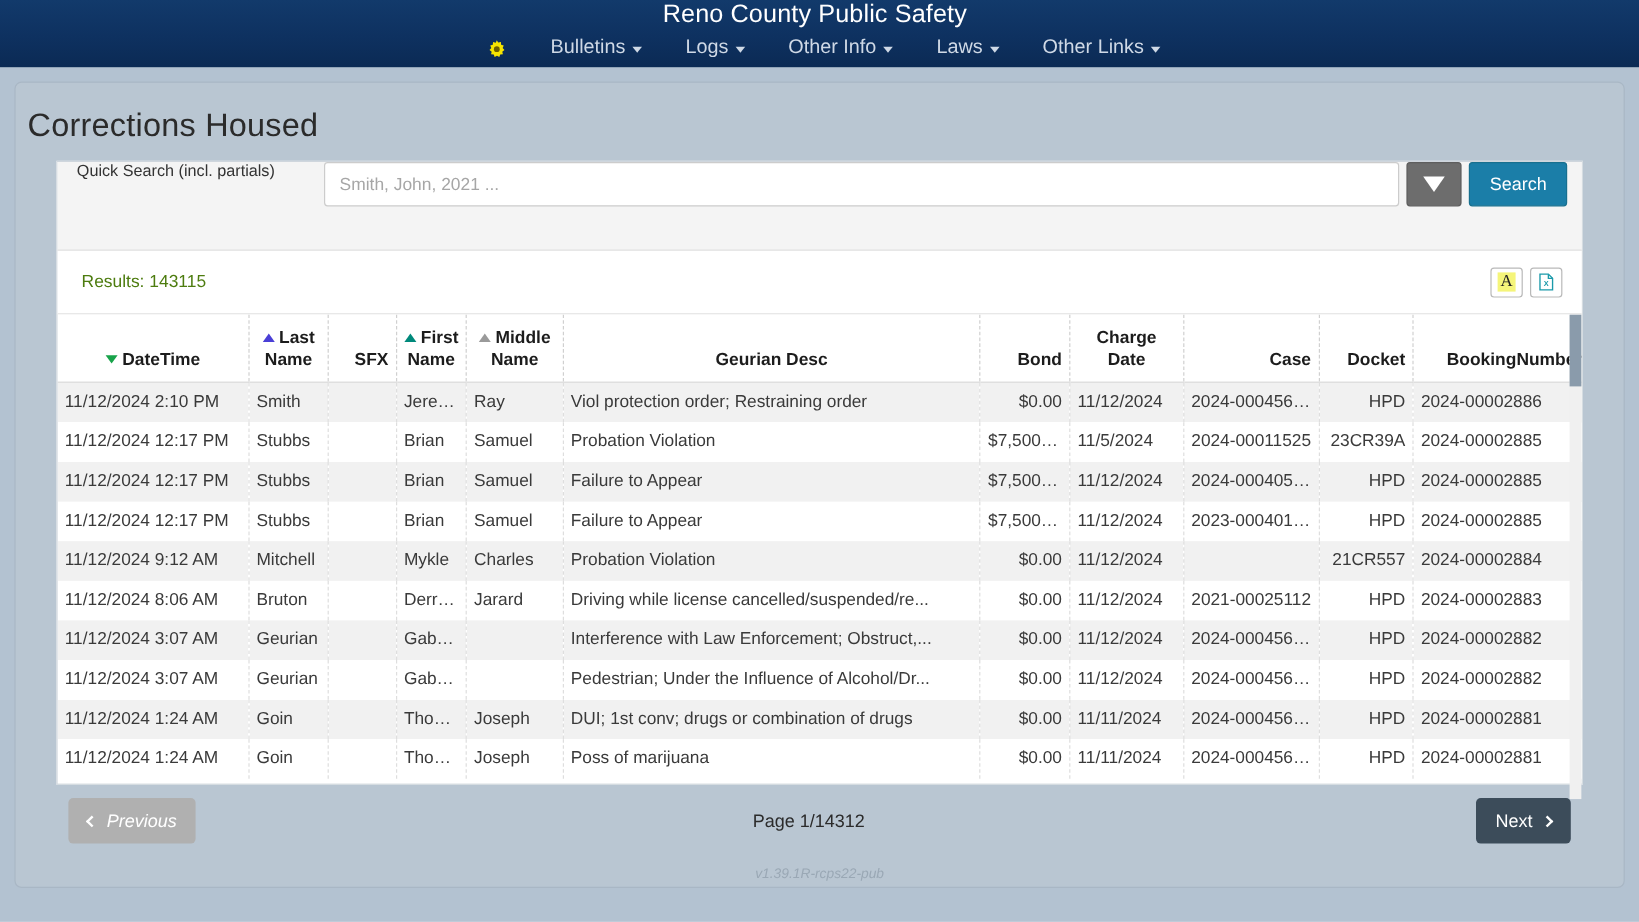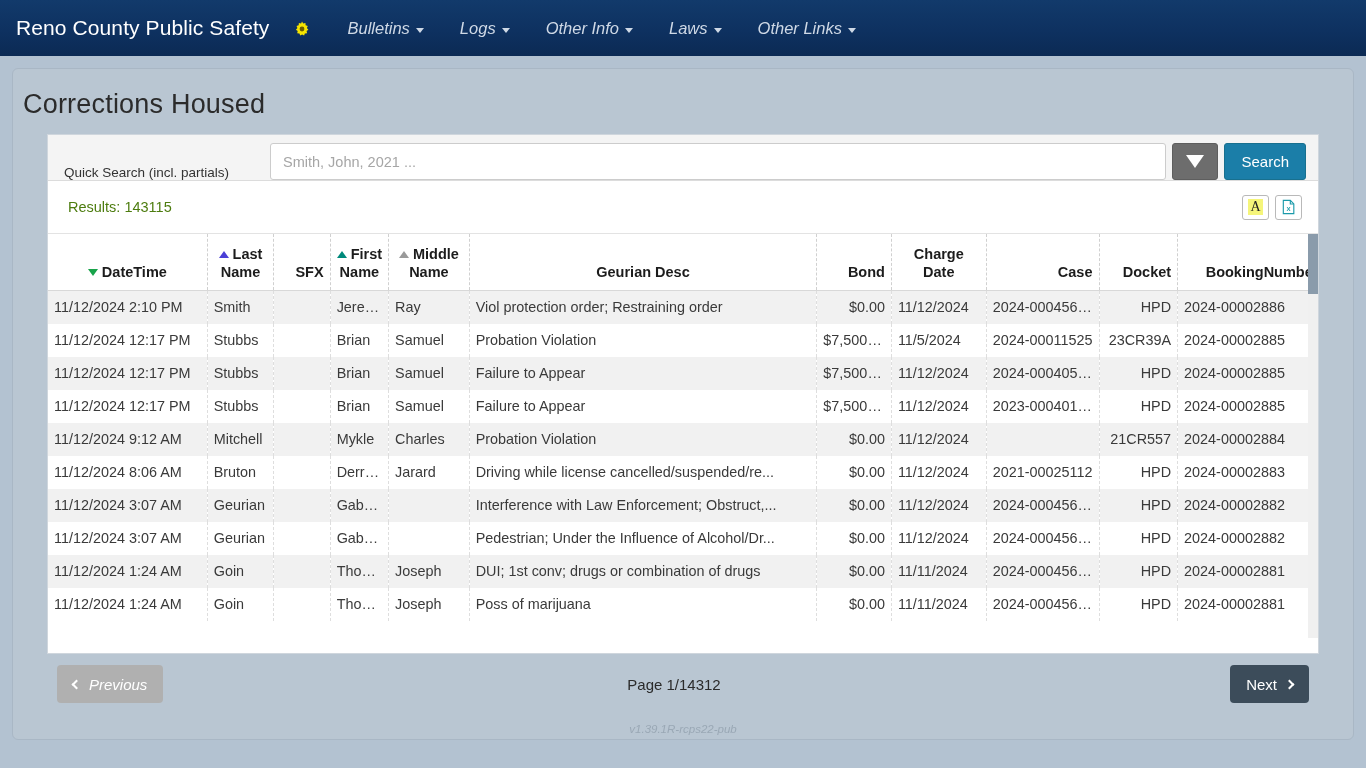--- a/index.html
+++ b/index.html
@@ -14,30 +14,31 @@
   
   .navbar {
     height: 56px;
     background: linear-gradient(180deg,#123a6b 0%, #0e3160 55%, #0b2a54 100%);
     display: flex;
     align-items: center;
     padding: 0 0 0 16px;
     color: #fff;
     position: relative;
     z-index: 5;
+    flex-direction: column;
   }
   .brand {
     font-size: 21px;
     color: #ffffff;
     font-weight: 400;
     letter-spacing: .1px;
     white-space: nowrap;
     margin-right: 24px;
   }
-  .nav-items { display: flex; align-items: center; gap: 16px; font-style: italic; }
+  .nav-items { display: flex; align-items: center; gap: 16px; }
   .gear-icon {
     width: 18px; height: 18px;
     margin-right: 10px;
     display: inline-block;
     position: relative;
     top: 1px;
   }
   .nav-link {
     color: #cfd9e6;
     font-size: 16.5px;
@@ -109,23 +110,23 @@
     background: #ffffff;
     border: 1px solid #cfd6dd;
     margin: 0 24px;
     height: 520px;
     position: relative;
   }
 
   .search-bar {
     background: #f4f4f4;
     border-bottom: 1px solid #dcdcdc;
-    height: 46px;
+    height: 74px;
     display: flex;
-    align-items: flex-end;
+    align-items: flex-start;
     padding: 0 12px 0 10px;
   }
   .search-label {
     font-size: 13.5px;
     color: #333;
     width: 212px;
     padding-left: 6px;
   }
   .search-input {
     flex: 1;

